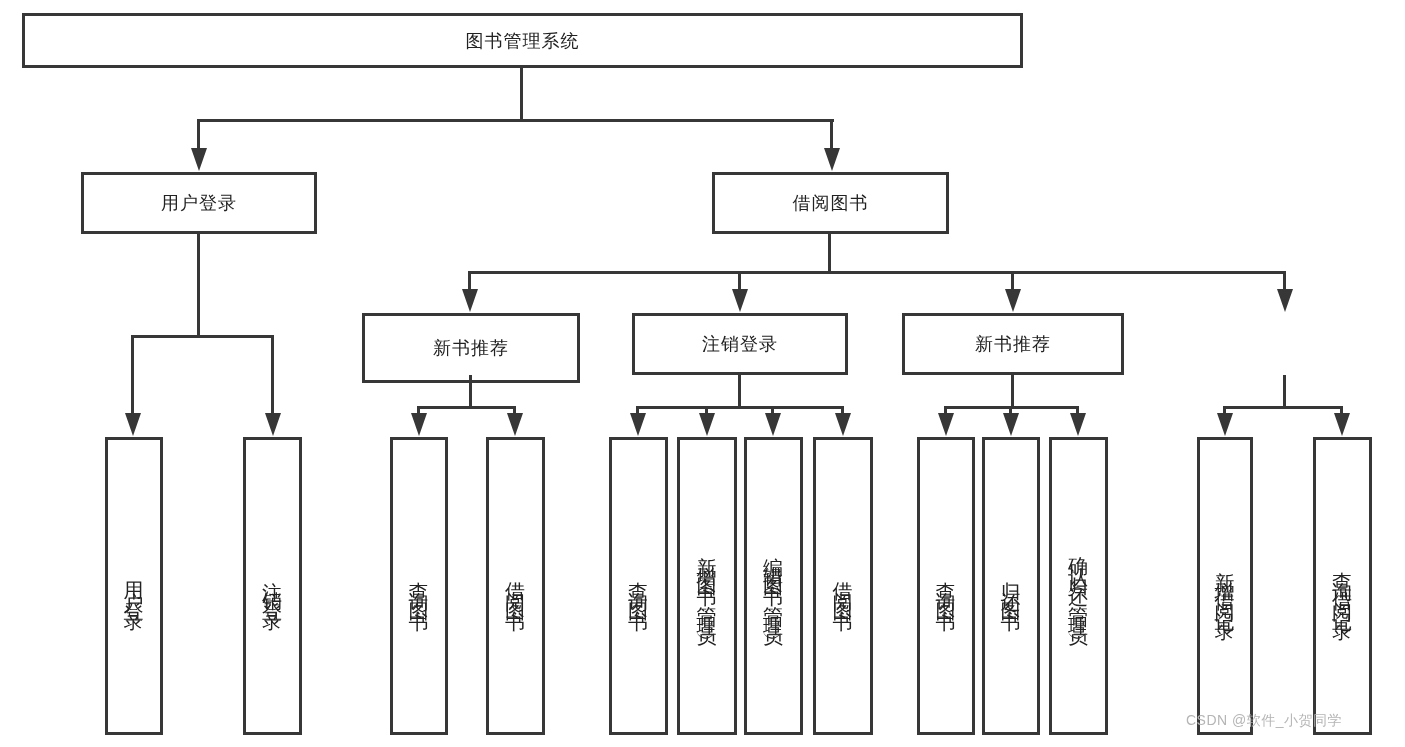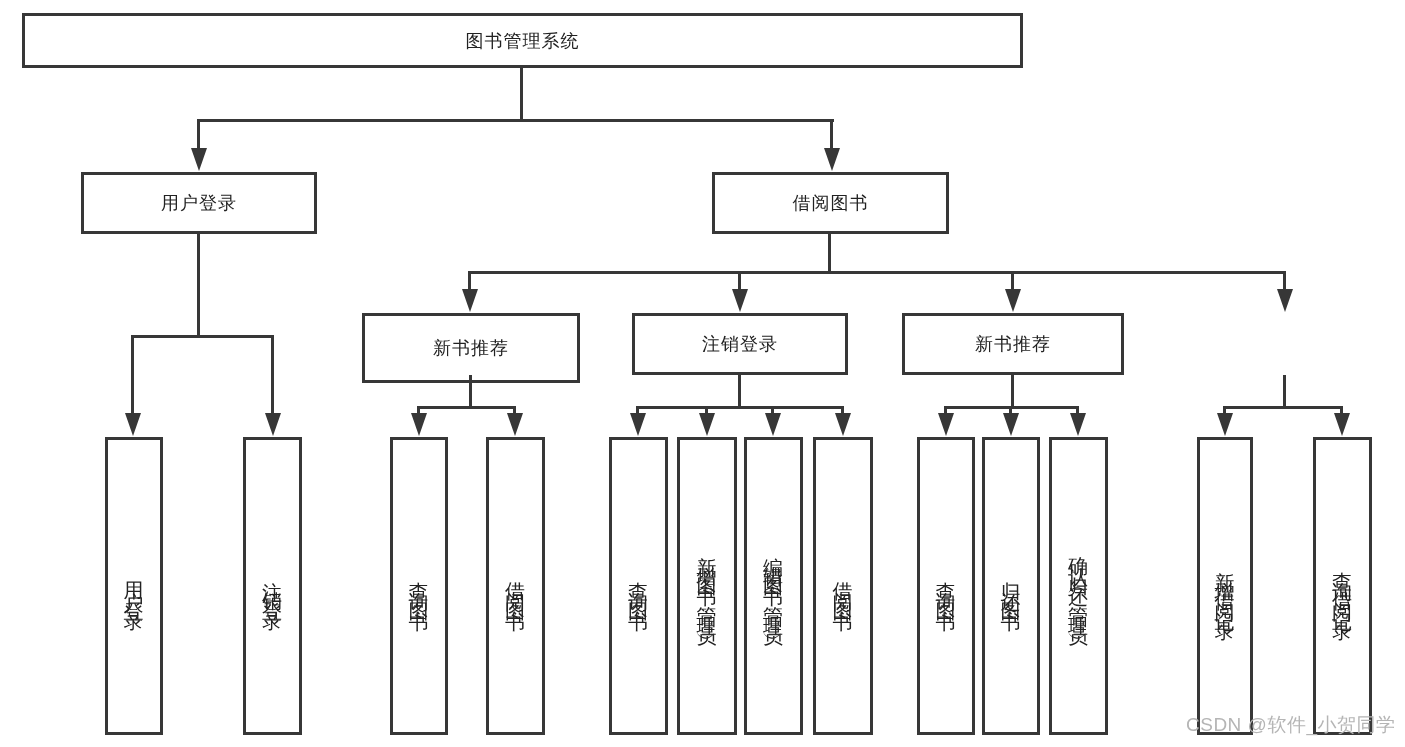--- a/index.html
+++ b/index.html
@@ -28,21 +28,21 @@
   }
   .vl{position:absolute; width:3px; background:var(--line);}
   .hl{position:absolute; height:3px; background:var(--line);}
   .ah{
     position:absolute; width:0; height:0;
     border-left:8px solid transparent; border-right:8px solid transparent;
     border-top:23px solid var(--line);
   }
   .watermark{
     position:absolute; left:1186px; top:712px; z-index:5;
-    font-size:19px; color:var(--watermark); letter-spacing:0.5px;
+    font-size:14px; color:var(--watermark); letter-spacing:0.5px;
     white-space:nowrap;
   }
 </style>
 </head>
 <body>
 
 <div class="canvas">
 
   <div class="box" style="left:22px;top:13px;width:1001px;height:55px">
     <span>图书管理系统</span>

